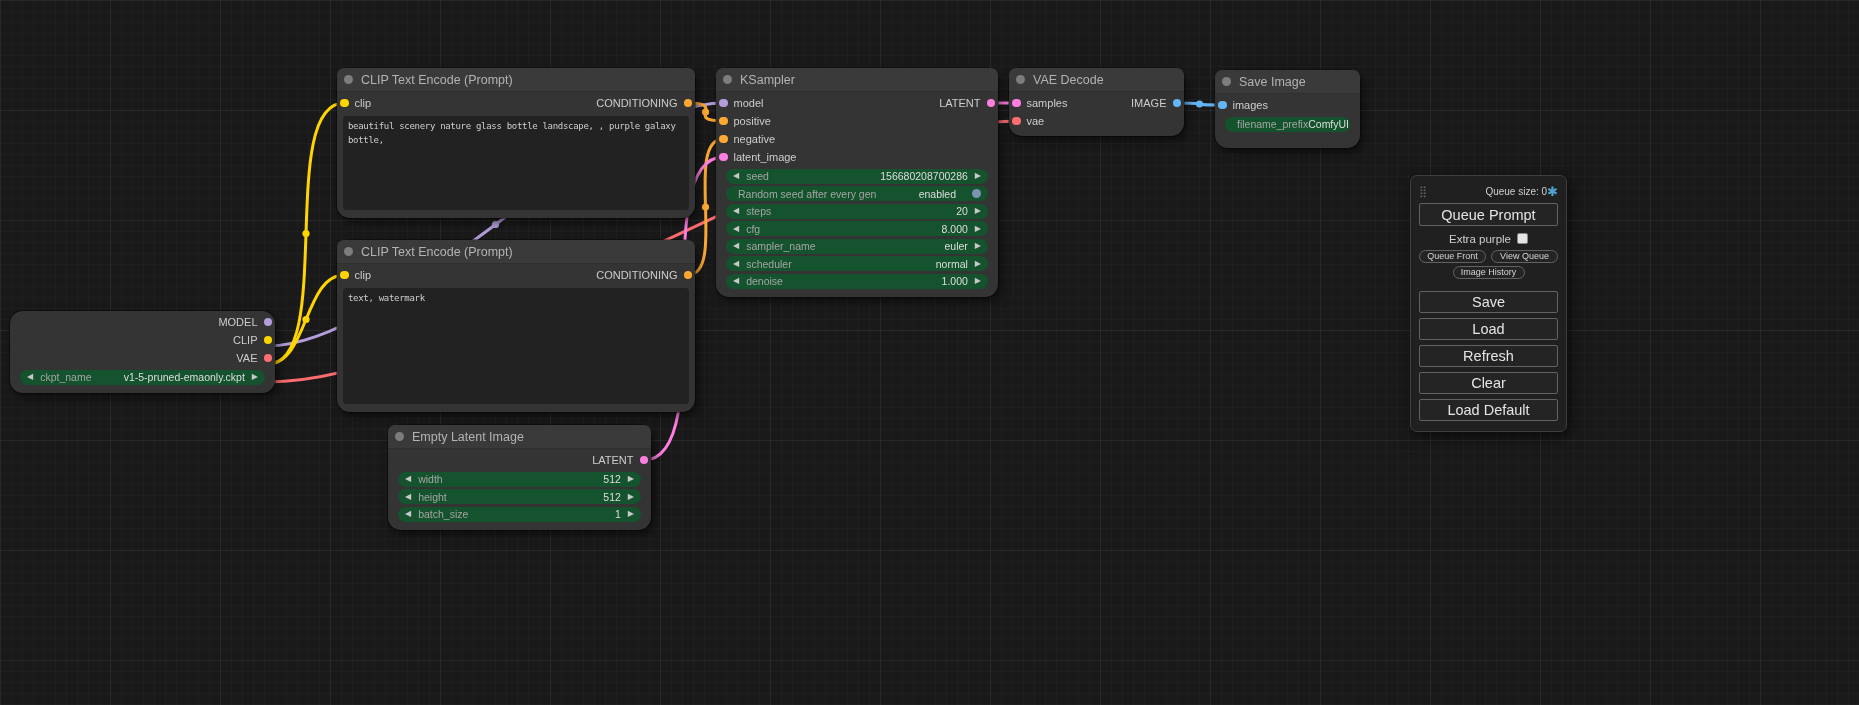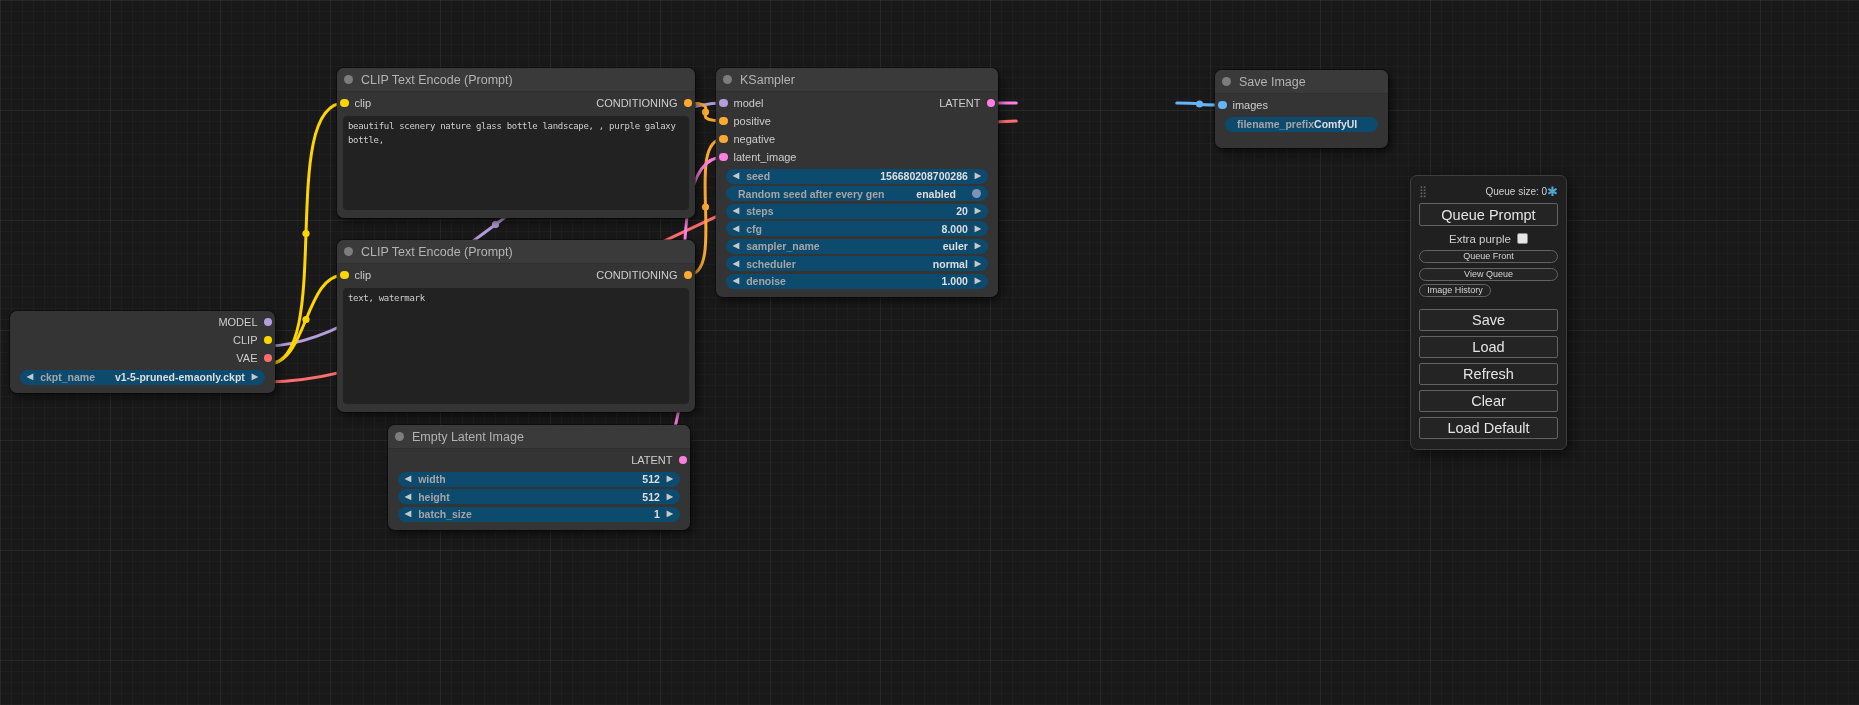--- a/index.html
+++ b/index.html
@@ -20,21 +20,21 @@
     background-size: 110px 110px, 110px 110px, 11px 11px, 11px 11px;
   }
 
   #wires { position: absolute; left: 0; top: 0; z-index: 1; pointer-events: none; }
 
   
   .node {
     position: absolute;
     z-index: 2;
     background: #343434;
-    border-radius: 7px;
+    border-radius: 13px;
     box-shadow: 0 0 0 1px rgba(0,0,0,0.35), 3px 4px 10px rgba(0,0,0,0.55);
     padding-bottom: 6px;
     color: #ccc;
   }
   .node-header {
     height: 24px;
     display: flex;
     align-items: center;
     gap: 8px;
     padding: 0 7px;
@@ -49,28 +49,27 @@
   .slot-row { height: 18px; display: flex; align-items: center; justify-content: space-between; }
   .slot { display: flex; align-items: center; gap: 6px; }
   .slot.in  { margin-left: 3px; }
   .slot.out { margin-left: auto; margin-right: 3px; }
   .dot { width: 8.5px; height: 8.5px; border-radius: 50%; background: #888; flex: none; }
   .slot-label { font-size: 11px; color: #cdcdcd; white-space: nowrap; }
 
   .widget {
     height: 15px;
     margin: 2.5px 10px;
-    background: #0c4a6e;
+    background: #14532d;
     border-radius: 8px;
     display: flex;
     align-items: center;
     padding: 0 7px;
     font-size: 10.5px;
     overflow: hidden;
-    font-weight: bold;
   }
   .warr { font-size: 8px; color: #c8c8c8; line-height: 1; flex: none; cursor: pointer; }
   .wlabel { margin-left: 7px; color: #a5a5a5; white-space: nowrap; }
   .widget.no-arrows .wlabel { margin-left: 5px; }
   .wvalue { margin-left: auto; margin-right: 7px; color: #dedede; white-space: nowrap; }
   .widget.no-arrows .wvalue { margin-right: 16px; }
   .toggle-dot { width: 9px; height: 9px; border-radius: 50%; background: #7f93b5; flex: none; }
 
   .node-text {
     display: block;
@@ -115,21 +114,21 @@
     color: #e4e4e4;
     font-family: inherit;
     cursor: pointer;
     text-align: center;
   }
   .mbtn.queue { height: 23px; font-size: 14.5px; margin-top: 2px; }
   .mbtn.big { height: 22px; font-size: 14.5px; margin-top: 5px; }
   .mbtn.big.first { margin-top: 12px; }
   .extra { display: flex; align-items: center; justify-content: center; gap: 6px; height: 17px; margin-top: 4px; font-size: 11.5px; color: #cfcfcf; }
   .checkbox { width: 11px; height: 11px; background: #e6e6e6; border: 1px solid #8a8a8a; border-radius: 2px; cursor: pointer; }
-  .srow { display: flex; gap: 5px; margin-top: 3px; justify-content: center; flex-direction: column; }
+  .srow { display: flex; gap: 5px; margin-top: 3px; justify-content: center; }
   .mbtn.small { width: auto; flex: 1; height: 13px; font-size: 9px; padding: 0 4px; border-radius: 8px; color: #d5d5d5; line-height: 11px; }
   .mbtn.small.vh { flex: 0 0 auto; width: 72px; }
 </style>
 </head>
 <body>
 
 <div id="graph" style="background-color: rgb(25, 25, 25);">
 
   <svg id="wires" width="1859" height="705">
       <path d="M 267.75 346 C 396.81617730838707 346, 594.1838226916129 103, 723.25 103" stroke="#b39ddb" stroke-width="3" fill="none" stroke-linecap="round"></path>
@@ -214,21 +213,21 @@
         </div>
         <div class="slot out">
           <span class="slot-label">CONDITIONING</span>
           <span class="dot" style="background: rgb(255, 169, 49);"></span>
         </div>
       </div>
     </div>
     <textarea class="node-text" style="height: 116px;" spellcheck="false">text, watermark</textarea>
   </div>
 
-  <div class="node" style="left:388px; top:425px; width:302px;">
+  <div class="node" style="left:388px; top:425px; width:263px;">
     <div class="node-header">
       <span class="tdot"></span>
       <span class="node-title">Empty Latent Image</span>
     </div>
     <div class="slots">
       <div class="slot-row">
         <div class="slot out">
           <span class="slot-label">LATENT</span>
           <span class="dot" style="background: rgb(255, 127, 225);"></span>
         </div>
@@ -325,22 +324,46 @@
       <span class="warr">▶</span>
     </div>
     <div class="widget">
       <span class="warr">◀</span>
       <span class="wlabel">denoise</span>
       <span class="wvalue">1.000</span>
       <span class="warr">▶</span>
     </div>
   </div>
 
-
-  <div class="node" style="left:1215px; top:70px; width:173px; min-height:78px;">
+  <div class="node" style="left:1009px; top:68px; width:175px;">
+    <div class="node-header">
+      <span class="tdot"></span>
+      <span class="node-title">VAE Decode</span>
+    </div>
+    <div class="slots">
+      <div class="slot-row">
+        <div class="slot in">
+          <span class="dot" style="background: rgb(255, 127, 225);"></span>
+          <span class="slot-label">samples</span>
+        </div>
+        <div class="slot out">
+          <span class="slot-label">IMAGE</span>
+          <span class="dot" style="background: rgb(100, 181, 246);"></span>
+        </div>
+      </div>
+      <div class="slot-row">
+        <div class="slot in">
+          <span class="dot" style="background: rgb(255, 110, 110);"></span>
+          <span class="slot-label">vae</span>
+        </div>
+      </div>
+    </div>
+  </div>
+
+  <div class="node" style="left:1215px; top:70px; width:145px; min-height:78px;">
     <div class="node-header">
       <span class="tdot"></span>
       <span class="node-title">Save Image</span>
     </div>
     <div class="slots">
       <div class="slot-row">
         <div class="slot in">
           <span class="dot" style="background: rgb(100, 181, 246);"></span>
           <span class="slot-label">images</span>
         </div>

